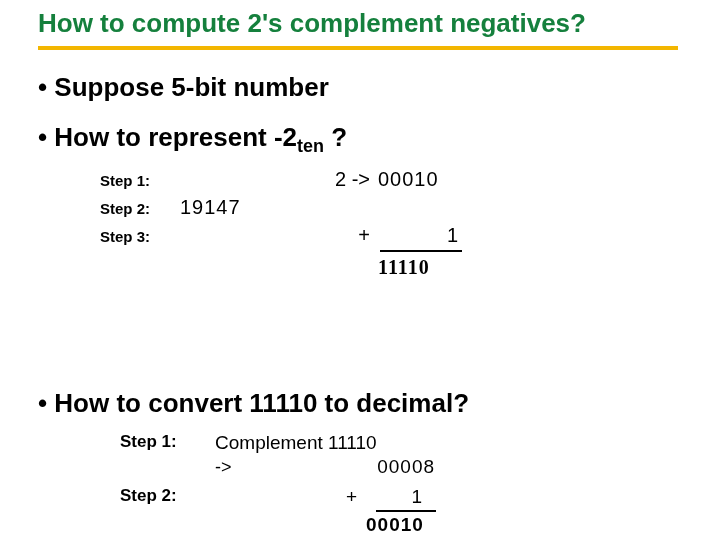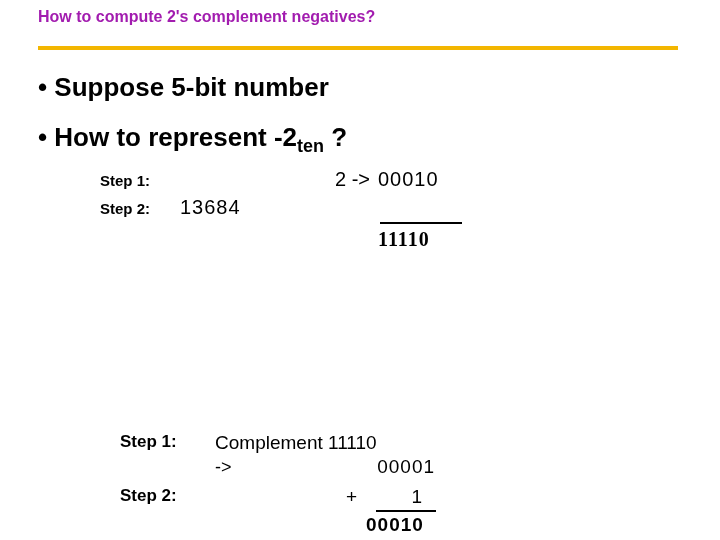--- a/index.html
+++ b/index.html
@@ -15,23 +15,23 @@
     position: relative;
     width: 720px;
     height: 540px;
     box-sizing: border-box;
   }
   .title {
     position: absolute;
     top: 8px;
     left: 38px;
     right: 30px;
-    font-size: 16px;
+    font-size: 26px;
     font-weight: bold;
-    color: #a21caf;
+    color: #15803d;
   }
   .title-underline {
     position: absolute;
     top: 46px;
     left: 38px;
     width: 640px;
     height: 4px;
     background: #f3b600;
   }
   .bullet {
@@ -89,37 +89,43 @@
   </div>
 
   <div class="steps-a">
     <div class="row">
       <span class="lbl">Step 1:</span>
       <span class="op">2 -&gt;</span>
       <span class="val">00010</span>
     </div>
     <div class="row">
       <span class="lbl">Step 2:</span>
-      <span class="val">13684</span>
+      <span class="val">19147</span>
+    </div>
+    <div class="row plusrow">
+      <span class="lbl">Step 3:</span>
+      <span class="op">+</span>
+      <span class="plusval">1</span>
     </div>
     <div class="sumline"></div>
     <div class="result">11110</div>
   </div>
 
+  <div class="bullet b3">• How to convert  11110 to decimal?</div>
 
   <div class="steps-b">
     <div>
       <span class="lbl">Step 1:</span>
       <span class="txt">Complement 11110</span>
     </div>
     <div class="row2">
       <span class="lbl">&nbsp;</span>
       <span class="arrow">-&gt;</span>
       <span style="display:inline-block; width:100px;"></span>
-      <span class="valb">00001</span>
+      <span class="valb">00008</span>
     </div>
     <div style="margin-top:8px;">
       <span class="lbl">Step 2:</span>
       <span style="display:inline-block; width:142px; text-align:right; font-size:19px;">+</span>
       <span style="display:inline-block; width:60px; text-align:right; font-size:19px;">1</span>
     </div>
     <div class="sumline2"></div>
     <div class="resb">00010</div>
   </div>
 

